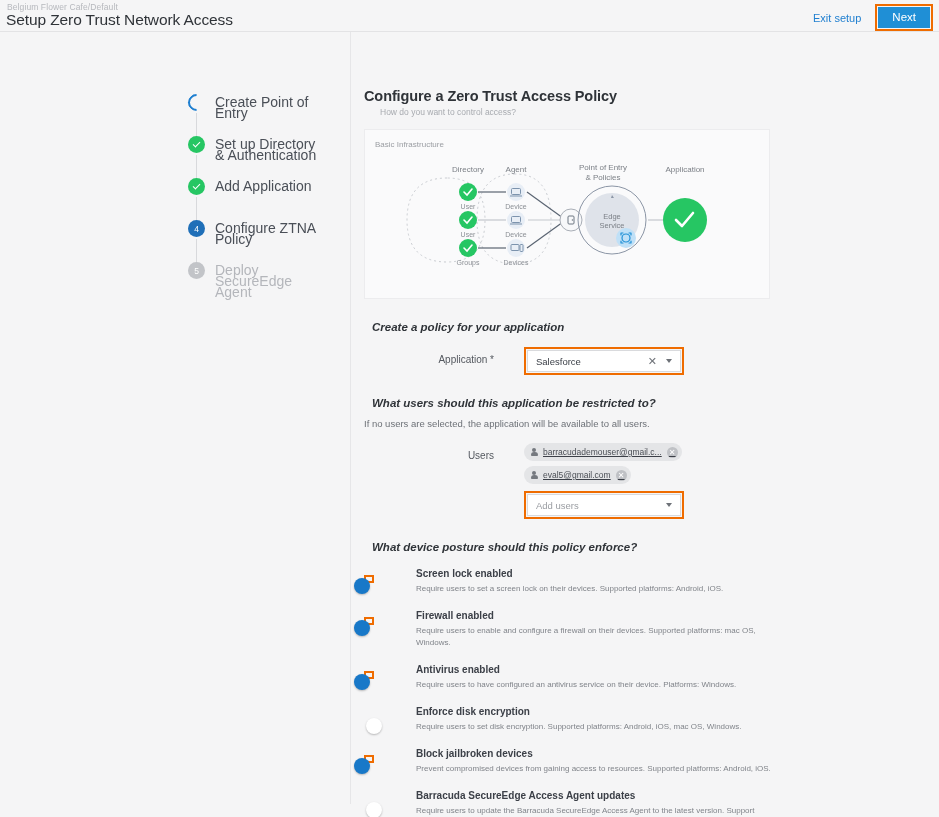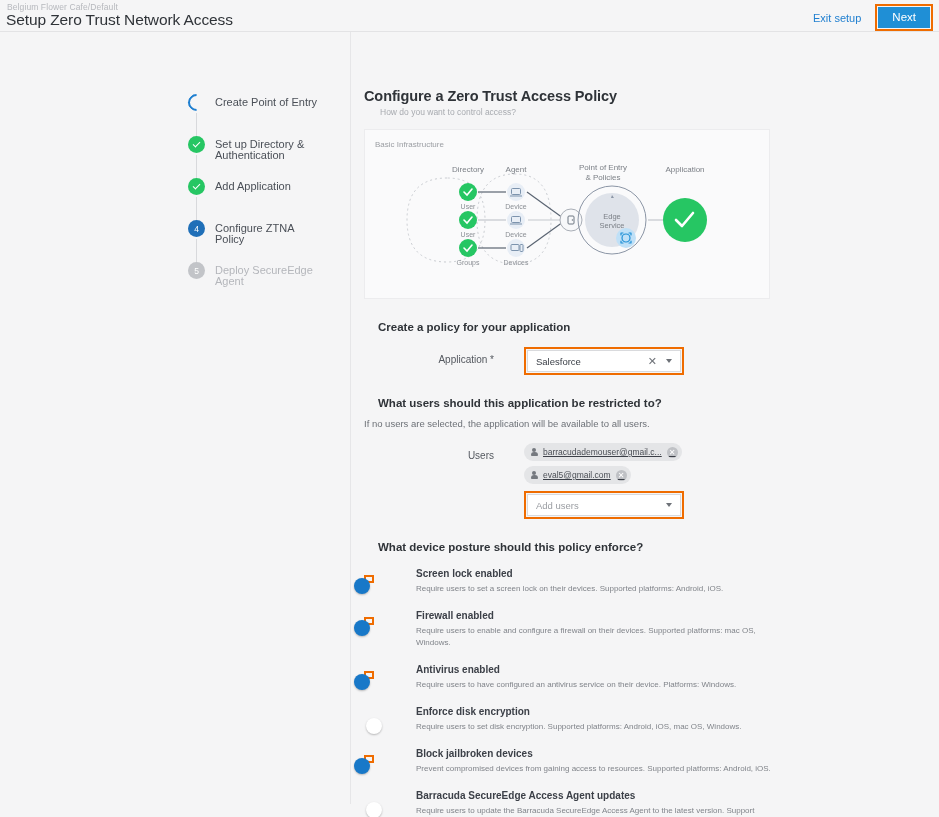--- a/index.html
+++ b/index.html
@@ -112,21 +112,21 @@
   }
   .step-mark.active { background: #1f6fb8; }
   .step-mark.pending { background: #c2c4c8; }
   .step-line {
     position: absolute;
     left: 8px; top: 19px;
     width: 1px; height: 26px;
     background: #d8d9dc;
   }
   .step-label {
-    font-size: 11px;
+    font-size: 14px;
     line-height: 11px;
     color: #4a4f57;
     padding-top: 3px;
     max-width: 110px;
   }
   .step-label.muted { color: #b4b6bb; }
 
   
   .main {
     position: absolute;
@@ -157,24 +157,25 @@
   .diagram-caption {
     position: absolute;
     left: 10px; top: 10px;
     font-size: 8px;
     color: #9a9da2;
   }
   .diagram-svg { position: absolute; left: 0; top: 0; }
 
   
   .block-title {
-    margin: 22px 14px 0;
+    margin: 22px 8px 0;
     font-size: 11.5px;
     font-weight: bold;
     color: #2f3338;
+    font-style: italic;
   }
   .block-note {
     margin: 9px 0 0;
     font-size: 9.5px;
     color: #6d7177;
   }
   .field-row {
     margin-top: 14px;
     display: flex;
     align-items: flex-start;

